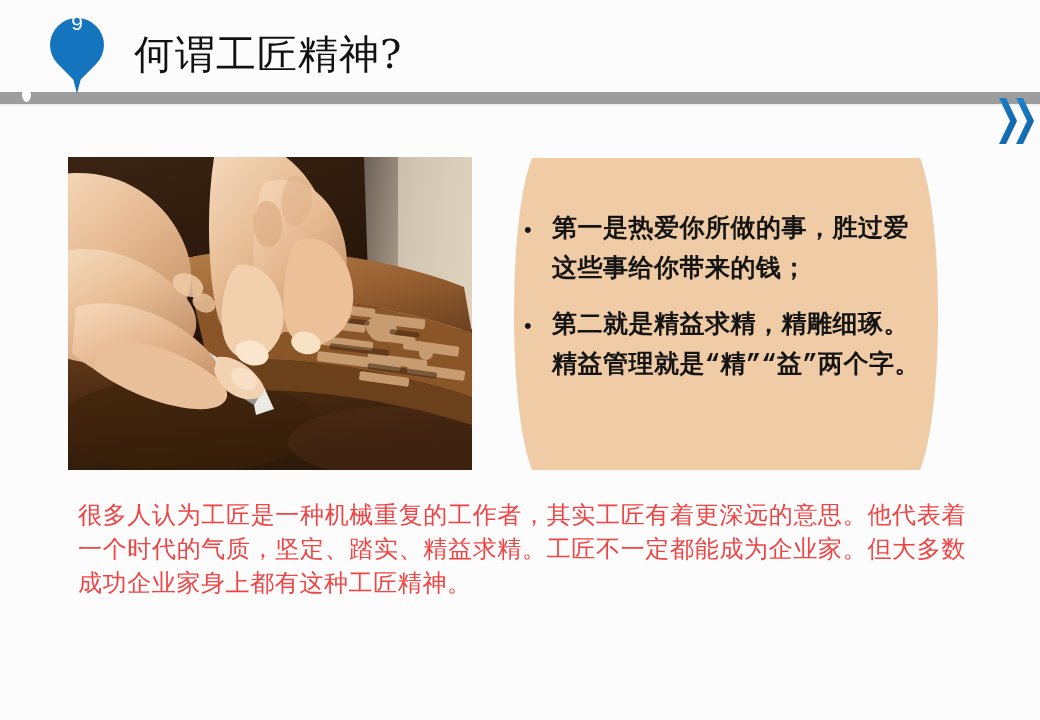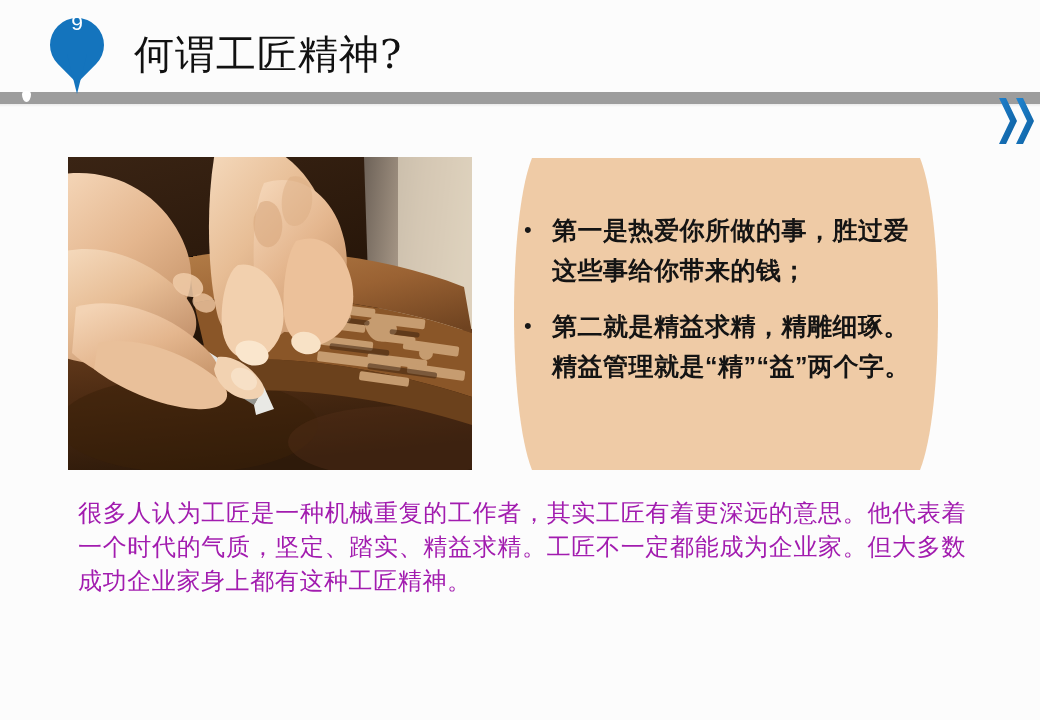--- a/index.html
+++ b/index.html
@@ -159,38 +159,38 @@
     flex: 0 0 auto;
     width: 28px;
     font-size: 22px;
     line-height: 40px;
     color: #171717;
     text-align: left;
     padding-left: 4px;
   }
   .bullet-text {
     flex: 1 1 auto;
-    font-family: Liberation Sans, sans-serif;
+    font-family: Liberation Mono, monospace;
     font-weight: bold;
     font-size: 25px;
     line-height: 40px;
     color: #141414;
     letter-spacing: 0.5px;
   }
 
   
   .paragraph {
     position: absolute;
     left: 78px;
     top: 498px;
     width: 888px;
-    font-family: Liberation Mono, monospace;
+    font-family: Liberation Serif, serif;
     font-size: 24px;
     line-height: 34px;
-    color: #a21caf;
+    color: #ef4444;
     text-align: justify;
     letter-spacing: 0.6px;
   }
 </style>
 </head>
 <body>
 
 <div class="slide">
 
   <div class="header-bar"></div>

